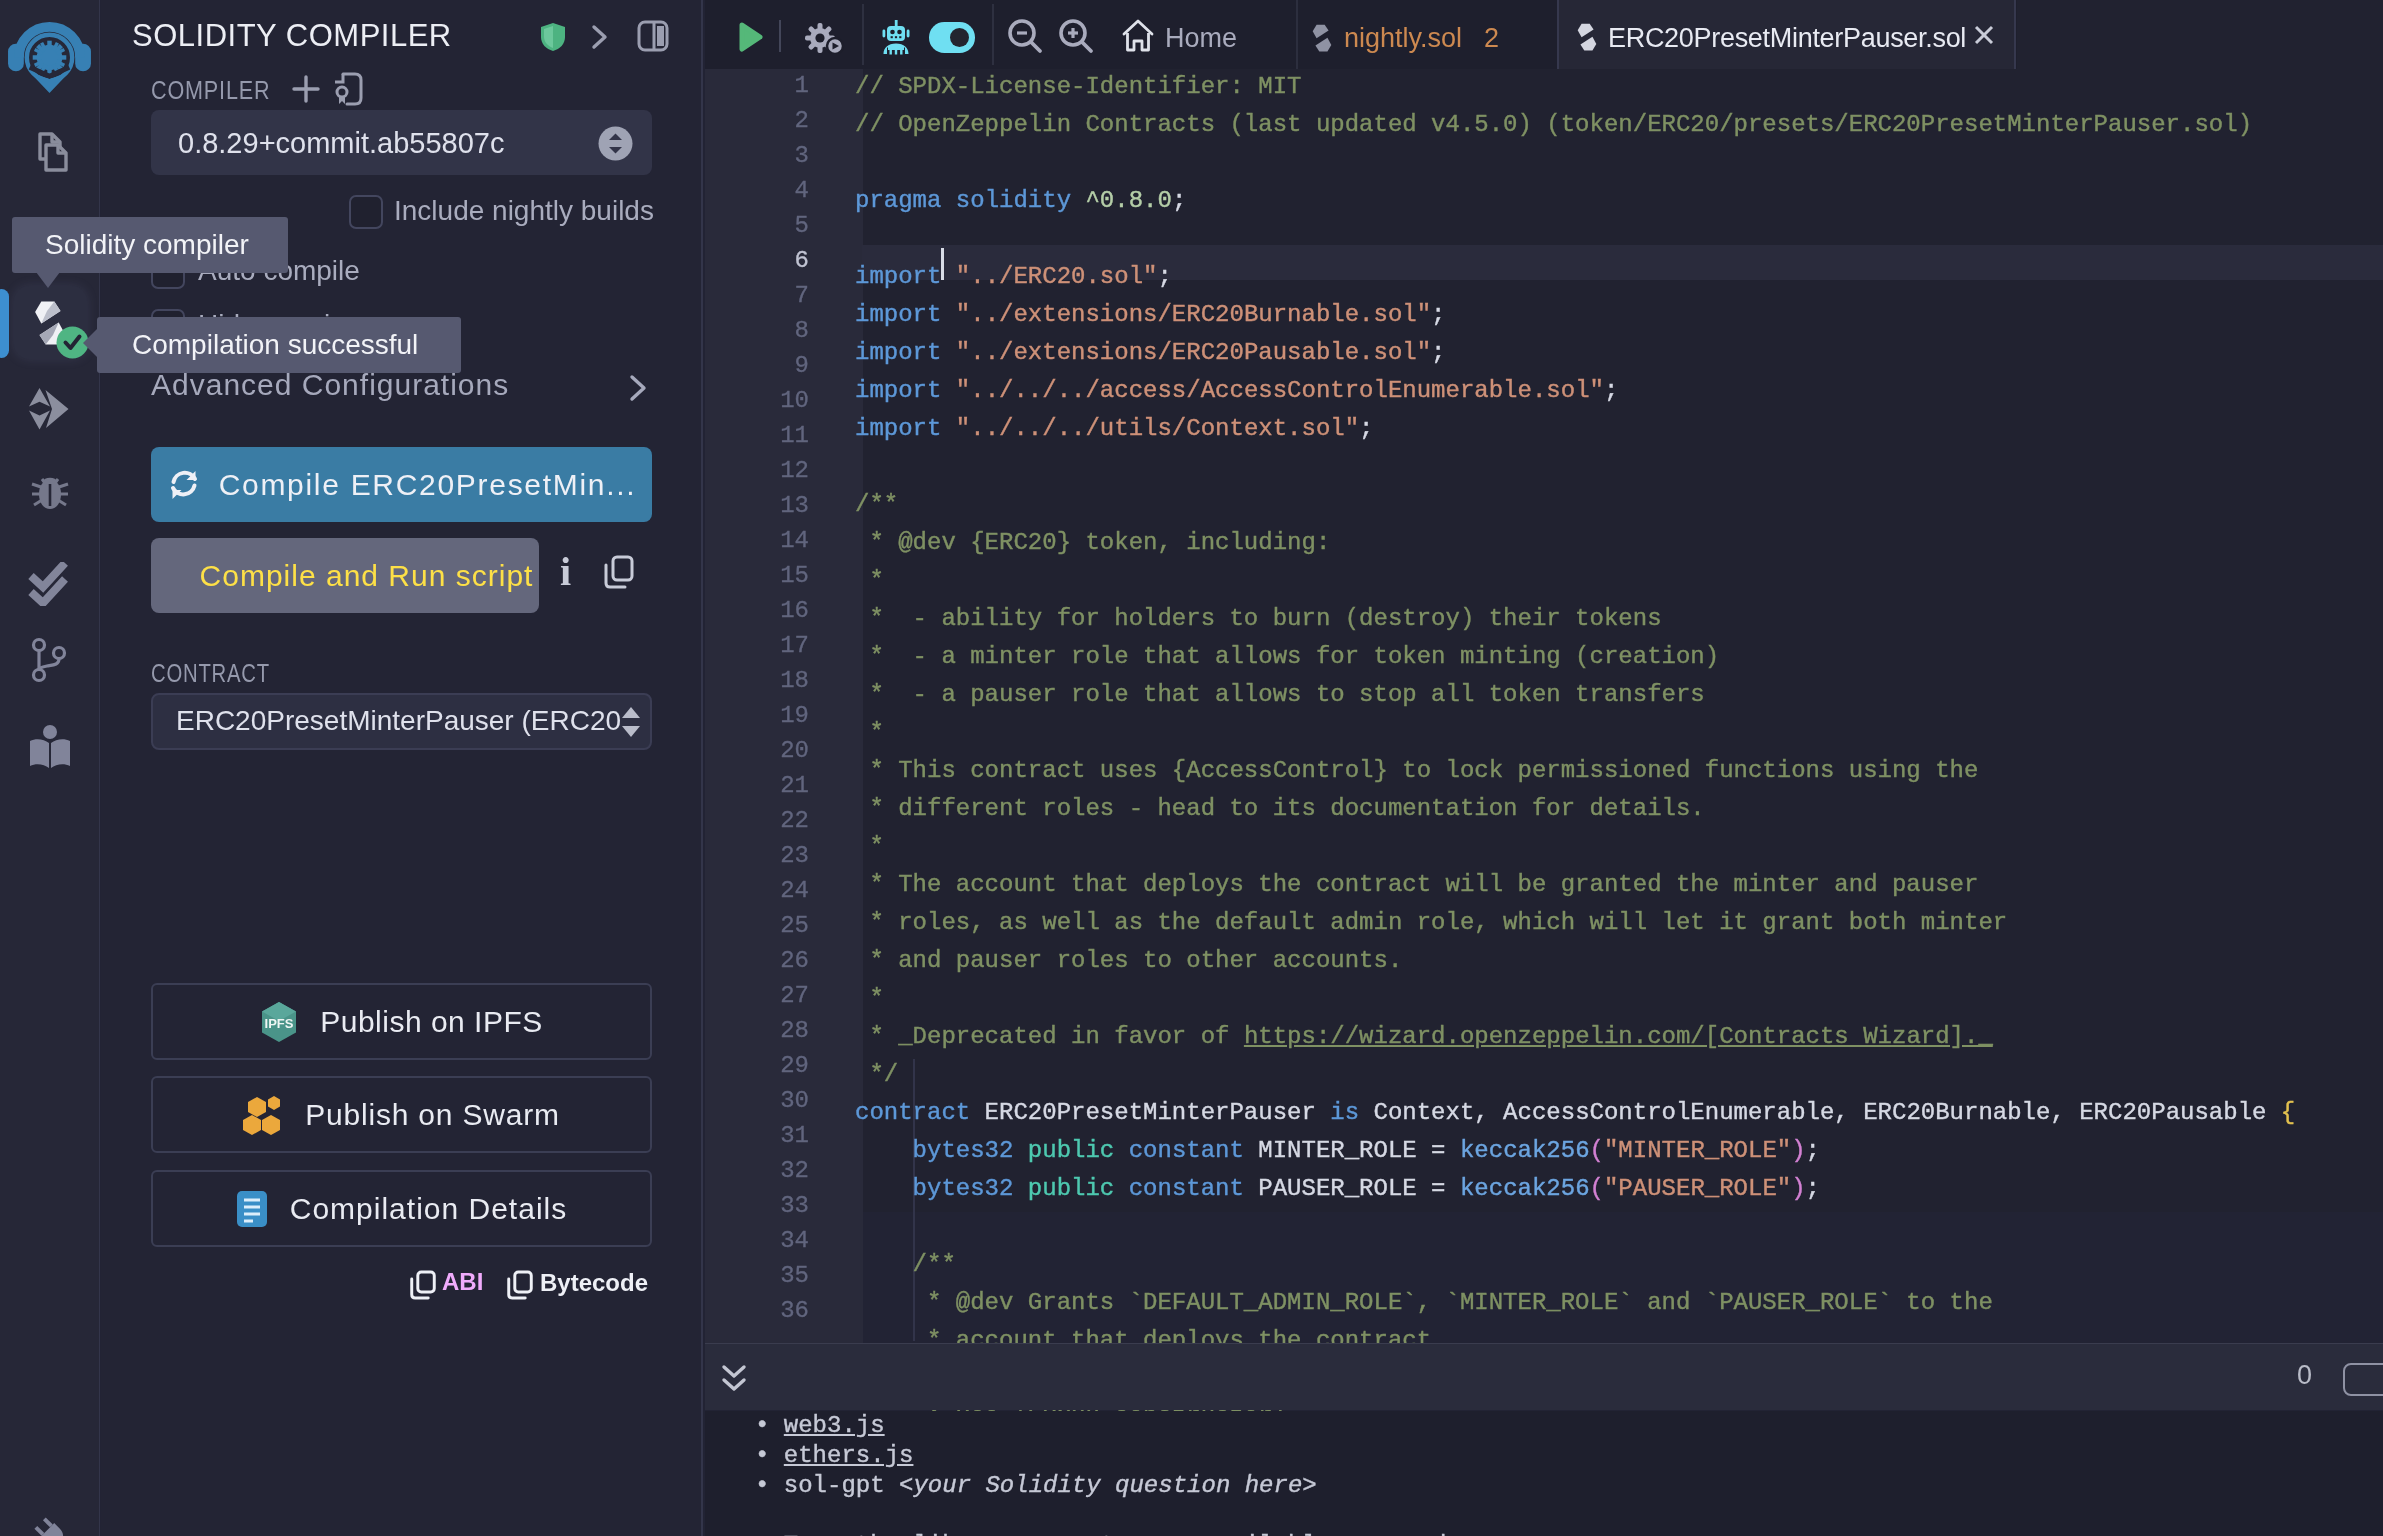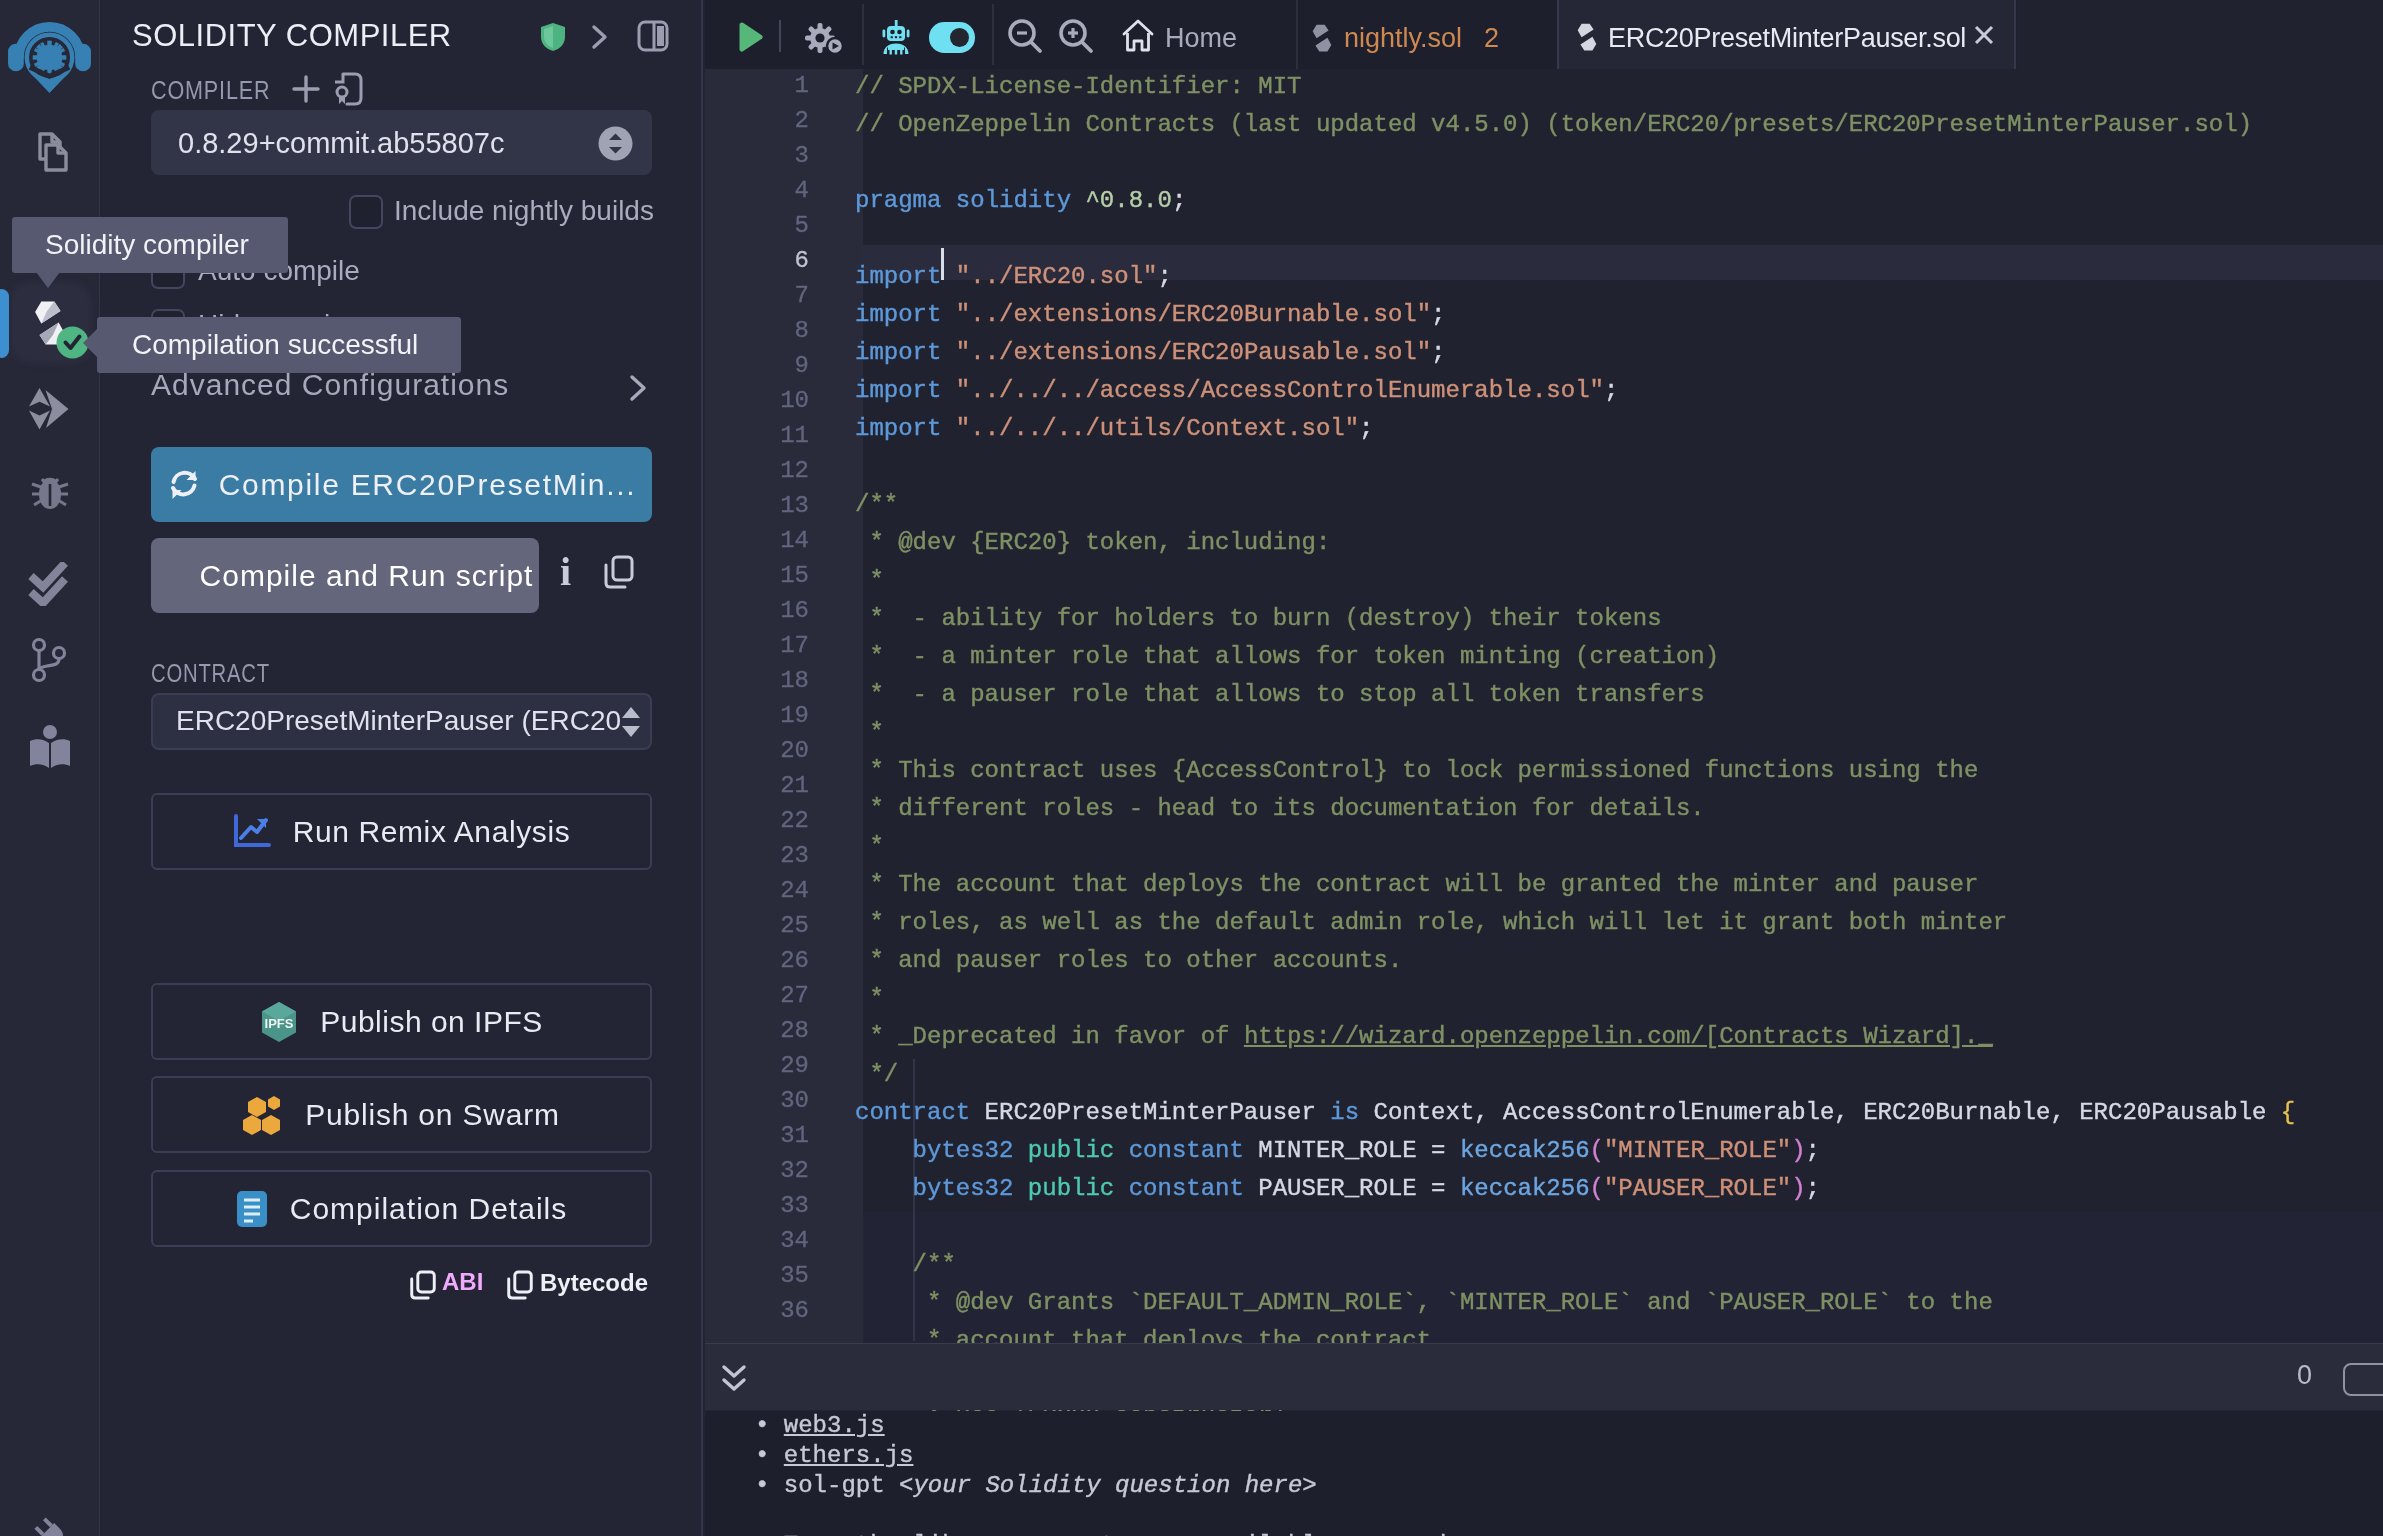--- a/index.html
+++ b/index.html
@@ -199,44 +199,36 @@
       <path d="M28 10 A11.5 11.5 0 0 0 6.5 13" stroke="#eef0f6" stroke-width="4" fill="none" stroke-linecap="round"></path>
       <path d="M6 19 A11.5 11.5 0 0 0 27.5 16.5" stroke="#eef0f6" stroke-width="4" fill="none" stroke-linecap="round"></path>
       <path d="M28.5 2 V11 H19.5 Z" fill="#eef0f6"></path>
       <path d="M5.5 30 V21 H14.5 Z" fill="#eef0f6"></path>
     </svg>
     <span style="font-size:30px; letter-spacing:1.7px; color:#eef0f6;">Compile ERC20PresetMin...</span>
   </div>
 
   <div class="abs" style="left:50px; top:538px; width:388px; height:75px; background:#64677c; border-radius:8px;
        display:flex; align-items:center; justify-content:center;">
-    <span style="font-size:30px; letter-spacing:1px; color:#ffffff;margin-left:43px;">Compile and Run script</span>
+    <span style="font-size:30px; letter-spacing:1px; color:#fde047;margin-left:43px;">Compile and Run script</span>
   </div>
   <div class="abs" style="left:459px; top:548px; font-family:'Liberation Serif',serif; font-weight:bold; font-size:40px; color:#c8cbd8;">i</div>
   <svg class="abs" style="left:503px; top:555px;" width="30" height="34" viewBox="0 0 30 34">
     <rect x="9" y="2" width="19" height="23" rx="4" fill="none" stroke="#c8cbd8" stroke-width="3"></rect>
     <path d="M21 32 H6 C3.5 32 2 30.5 2 28 V10" fill="none" stroke="#c8cbd8" stroke-width="3" stroke-linecap="round"></path>
   </svg>
 
   <div class="seclbl" style="left:50px; top:658px; transform:scaleX(0.78); transform-origin:left;">CONTRACT</div>
   <div class="abs" style="left:50px; top:693px; width:501px; height:57px; background:#2d2f42; border:2px solid #3b3d54; border-radius:8px;"></div>
   <div class="abs" style="left:75px; top:705px; width:446px; overflow:hidden; font-size:28px; color:#dfe1ec; white-space:nowrap;">ERC20PresetMinterPauser (ERC20P</div>
   <svg class="abs" style="left:517px; top:703px;" width="26" height="38" viewBox="0 0 26 38">
     <path d="M4 15 L13 4 L22 15 Z" fill="#b9bcca"></path>
     <path d="M4 23 L13 34 L22 23 Z" fill="#b9bcca"></path>
   </svg>
 
-  <div class="btn-outline" style="top:793px;">
-    <svg width="38" height="36" viewBox="0 0 38 36">
-      <path d="M3 2 V31 H36" stroke="#3f68d8" stroke-width="4" fill="none" stroke-linecap="round"></path>
-      <path d="M8 24 L18 13 L24 18 L33 6" stroke="#4a7fe8" stroke-width="4" fill="none" stroke-linecap="round" stroke-linejoin="round"></path>
-      <path d="M33 14 V5 H24 Z" fill="#4a7fe8"></path>
-    </svg>
-    <span style="letter-spacing:0.6px;">Run Remix Analysis</span>
-  </div>
   <div class="btn-outline" style="top:983px;">
     <svg width="38" height="42" viewBox="0 0 38 42">
       <path d="M19 1 L36 10.5 V31.5 L19 41 L2 31.5 V10.5 Z" fill="#4a9489"></path>
       <path d="M19 1 L36 10.5 L19 20 L2 10.5 Z" fill="#5aa79b"></path>
       <text x="19" y="27" text-anchor="middle" font-family="Liberation Sans" font-weight="bold" font-size="13" fill="#eef5f3">IPFS</text>
     </svg>
     <span style="letter-spacing:0.5px;">Publish on IPFS</span>
   </div>
   <div class="btn-outline" style="top:1076px;">
     <svg width="40" height="40" viewBox="0 0 40 40">

